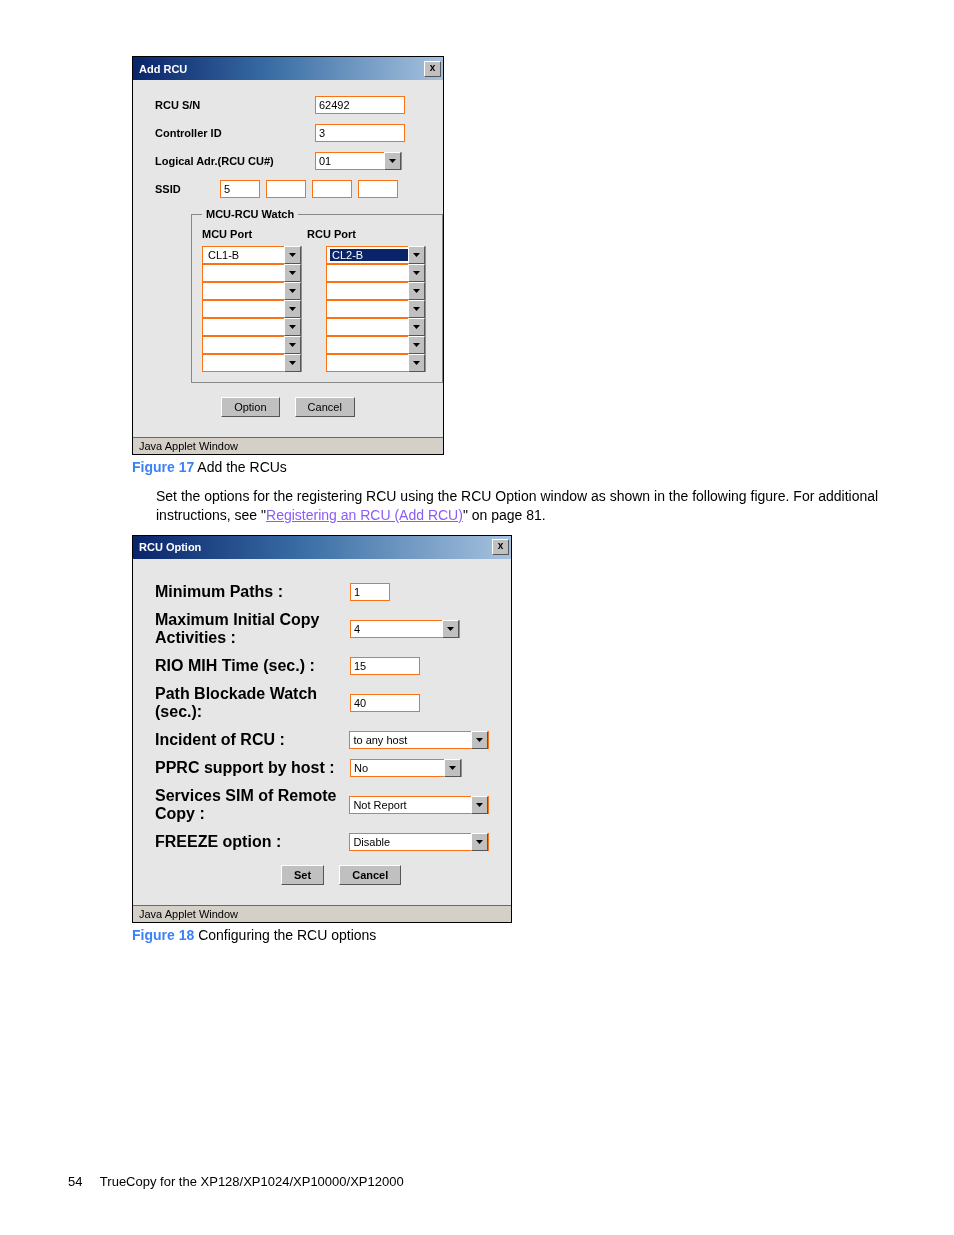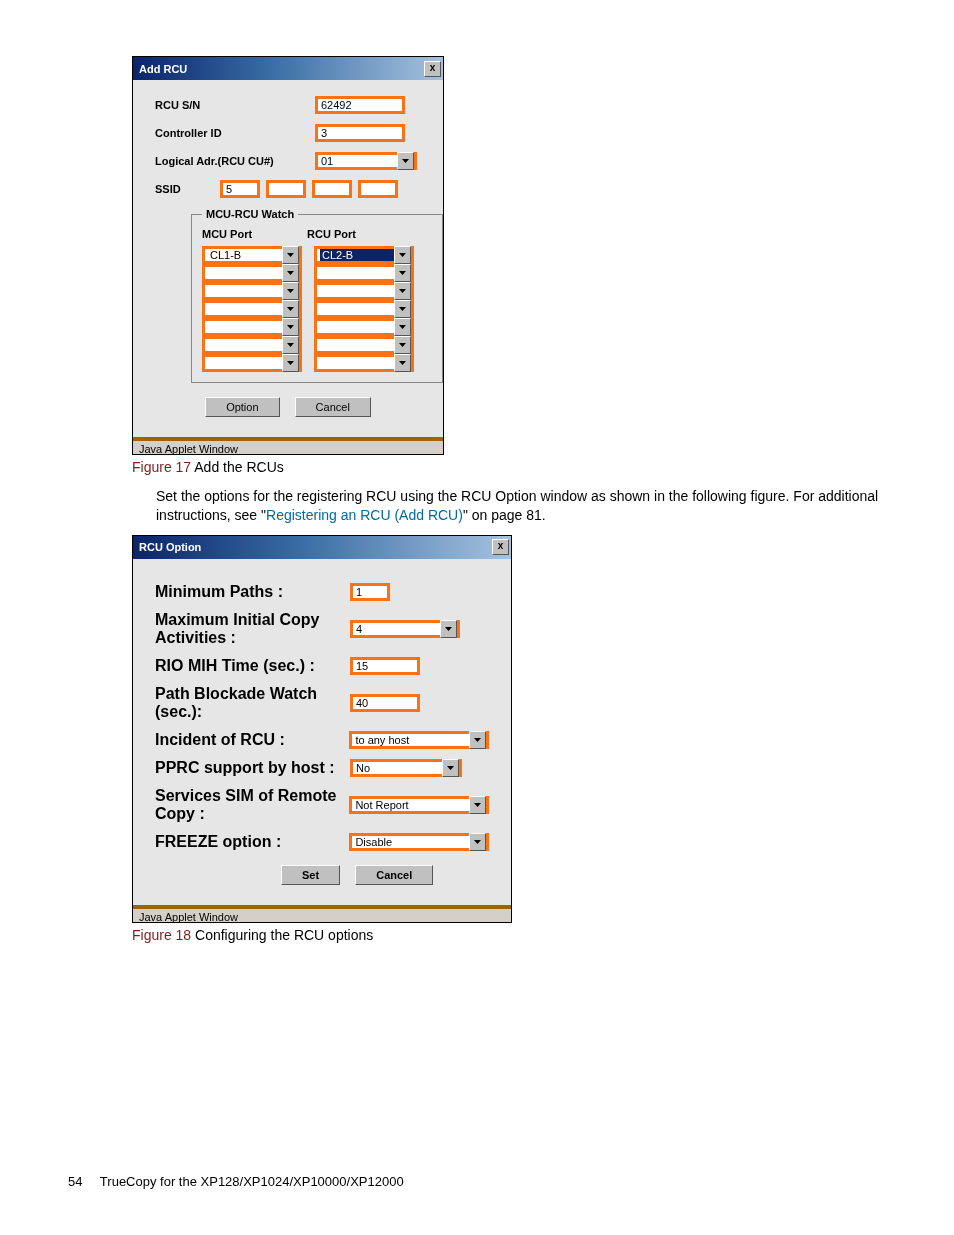--- a/index.html
+++ b/index.html
@@ -18,26 +18,26 @@
   .step-line {
     margin: 0 0 12px 64px;
     font-size: 14px;
   }
   .step-line .num { color: #1063a0; font-weight: bold; }
   .body-text {
     margin: 4px 0 10px 88px;
     font-size: 14px;
     line-height: 1.35;
   }
-  .link { color: #0369a1; }
+  .link { color: #8b5cf6; text-decoration: underline; }
   .fig-caption {
     margin: 4px 0 12px 64px;
     font-size: 14px;
   }
-  .fig-caption .fig-label { color: #7f1d1d; font-weight: normal; margin-top: 38px; }
+  .fig-caption .fig-label { color: #3b82f6; font-weight: bold; margin-top: 38px; }
   .footer {
     position: absolute;
     bottom: 46px;
     left: 68px;
     font-size: 13px;
   }
   .footer .pnum { margin-right: 14px; }
 
   
   .win {
@@ -68,21 +68,21 @@
     color:#000; font-family: Arial; font-size: 10px;
     text-align: center; line-height: 12px;
     font-weight: bold;
   }
   .win-body { padding: 16px 22px 10px 22px; border-radius: 26px; }
   .row { display: flex; align-items: center; margin-bottom: 10px; }
   .lbl { width: 160px; font-weight: bold; font-size: 11px; }
   .lbl-wide { width: 195px; font-weight: bold; font-size: 16px; }
   input.txt, .combo {
     background: #fff;
-    border: 3px solid #f97316;
+    border: 1px solid #f97316;
     height: 18px;
     box-sizing: border-box;
     font-size: 11px;
     padding: 1px 3px;
     font-family: Tahoma, Arial, sans-serif;
   }
   .combo {
     display: inline-flex; align-items: center; justify-content: space-between;
     padding: 0 0 0 3px;
   }
@@ -95,34 +95,34 @@
   .combo .arrow svg { width:7px; height:4px; }
   fieldset.path {
     border: 1px solid #888;
     margin: 10px 0 10px 36px;
     padding: 8px 10px 10px 10px;
     width: 230px;
   }
   fieldset.path legend { font-weight: bold; font-size: 11px; padding: 0 4px; }
   .path-head { display:flex; font-weight:bold; font-size:11px; margin-bottom:6px; }
   .path-head > div { width: 105px; }
-  .path-row { display:flex; gap:12px; }
+  .path-row { display:flex; gap:24px; }
   .path-row .combo { width: 100px; }
   .btn-row { text-align: center; margin: 14px 0 10px 0; }
   .btn-row-left { margin: 14px 0 10px 120px; }
   button.win-btn {
     background: #c0c0c0;
     border: 1px solid #fff;
     border-right-color:#555; border-bottom-color:#555;
     font-size: 11px; font-family: Tahoma, Arial, sans-serif;
-    padding: 3px 20px;
+    padding: 3px 12px;
     margin: 0 6px;
   }
   .statusbar {
-    border-top: 4px solid #a16207;
+    border-top: 1px solid #a16207;
     background: #d4d0c8;
     font-size: 11px;
     padding: 2px 6px;
     height: 17px;
     box-sizing: border-box;
   }
 </style>
 </head>
 <body>
 
@@ -137,21 +137,21 @@
       <div class="row">
         <div class="lbl">RCU S/N</div>
         <input class="txt" style="width: 90px;" value="62492">
       </div>
       <div class="row">
         <div class="lbl">Controller ID</div>
         <input class="txt" style="width: 90px;" value="3">
       </div>
       <div class="row">
         <div class="lbl">Logical Adr.(RCU CU#)</div>
-        <div class="combo" style="width:102px">
+        <div class="combo" style="width:87px">
           <span>01</span>
           <span class="arrow">
               <svg viewBox="0 0 7 4">
                 <path d="M0 0 L7 0 L3.5 4 Z" fill="#000"></path>
               </svg>
             </span>
         </div>
       </div>
       <div class="row">
         <div class="lbl" style="width:65px">SSID</div>

